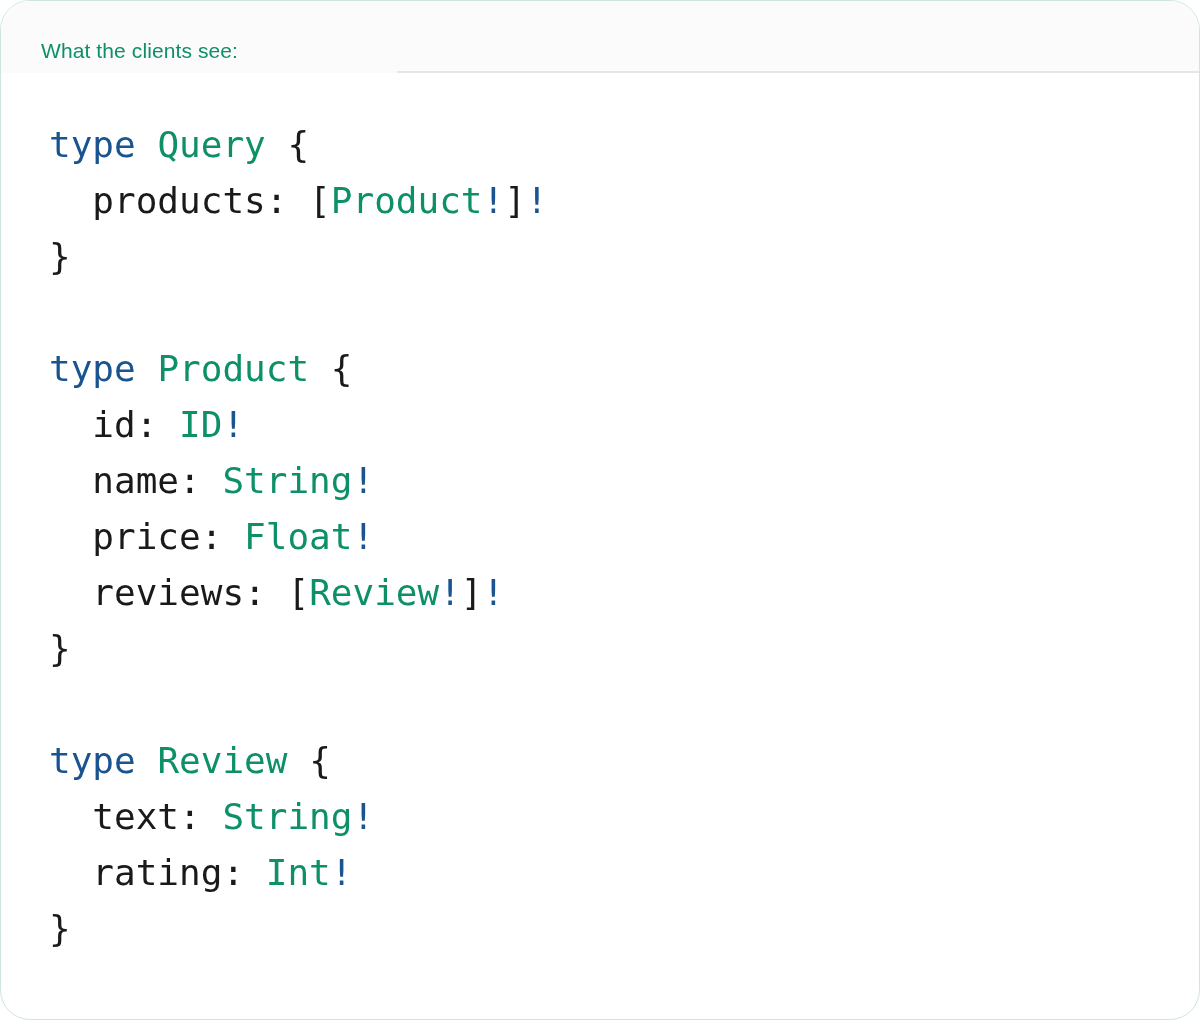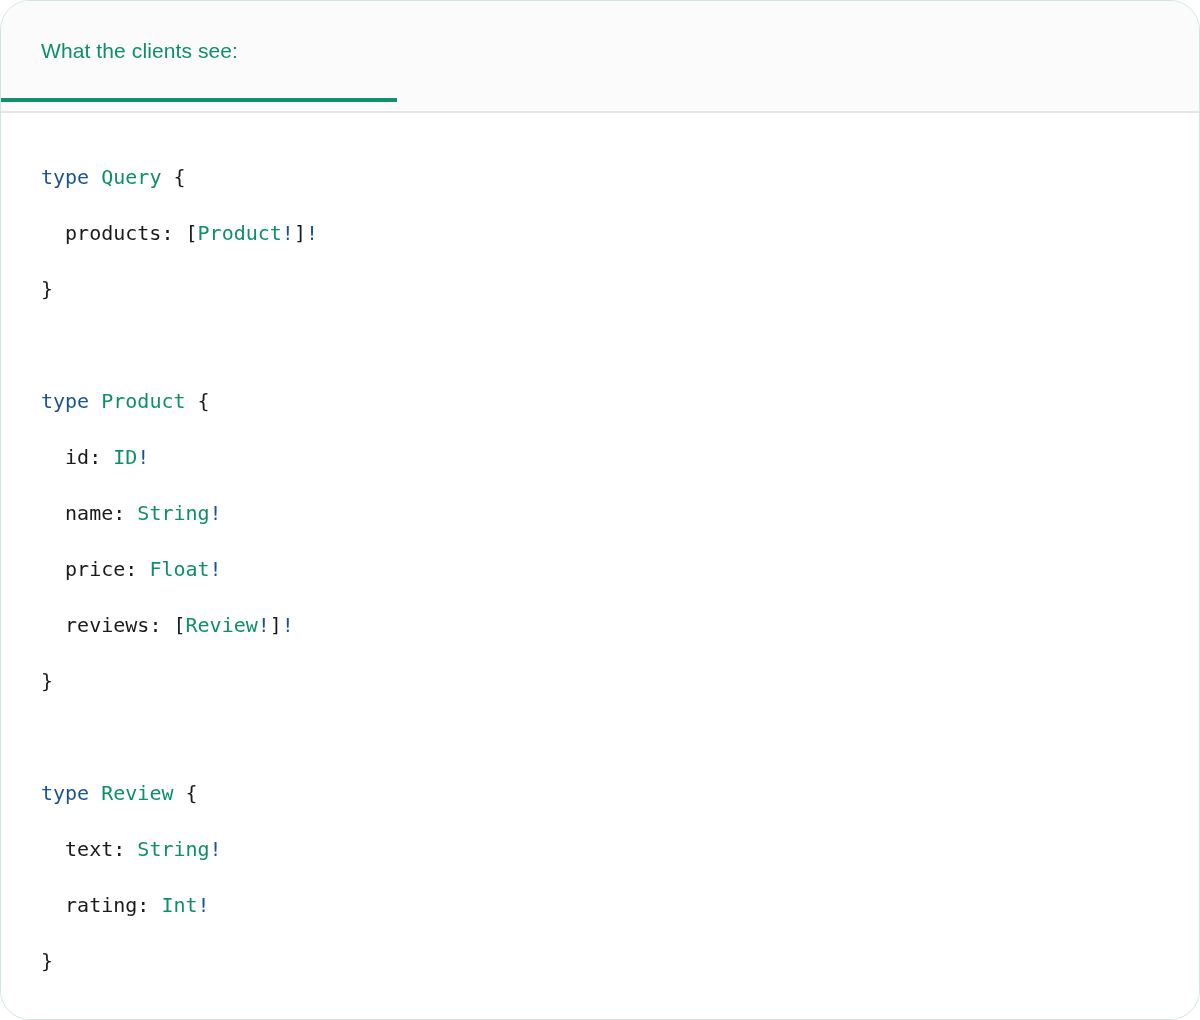--- a/index.html
+++ b/index.html
@@ -23,21 +23,21 @@
     box-sizing: border-box;
     background: #ffffff;
     border: 1px solid #cfe6da;
     border-radius: 30px;
     overflow: hidden;
   }
 
   
   .tab-strip {
     position: relative;
-    height: 112px;
+    height: 72px;
     background: #fbfbfb;
     box-sizing: border-box;
     border-bottom: 2px solid #e6e6e6;
   }
 
   .tab {
     position: absolute;
     left: 0;
     top: 0;
     width: 396px;
@@ -70,24 +70,24 @@
   
   .code-body {
     position: relative;
     background: #ffffff;
     padding: 36px 0 0 0;
     height: 919px;
     box-sizing: border-box;
   }
 
   .code {
-    margin: 0;
+    margin: 8px;
     padding: 0 40px;
     font-family: "DejaVu Sans Mono", "Liberation Mono", monospace;
-    font-size: 20px;
+    font-size: 36px;
     line-height: 56px;
     color: #1a1a1a;
     white-space: pre;
     tab-size: 2;
   }
 
   .code-line {
     white-space: pre;
     min-height: 56px;
   }

